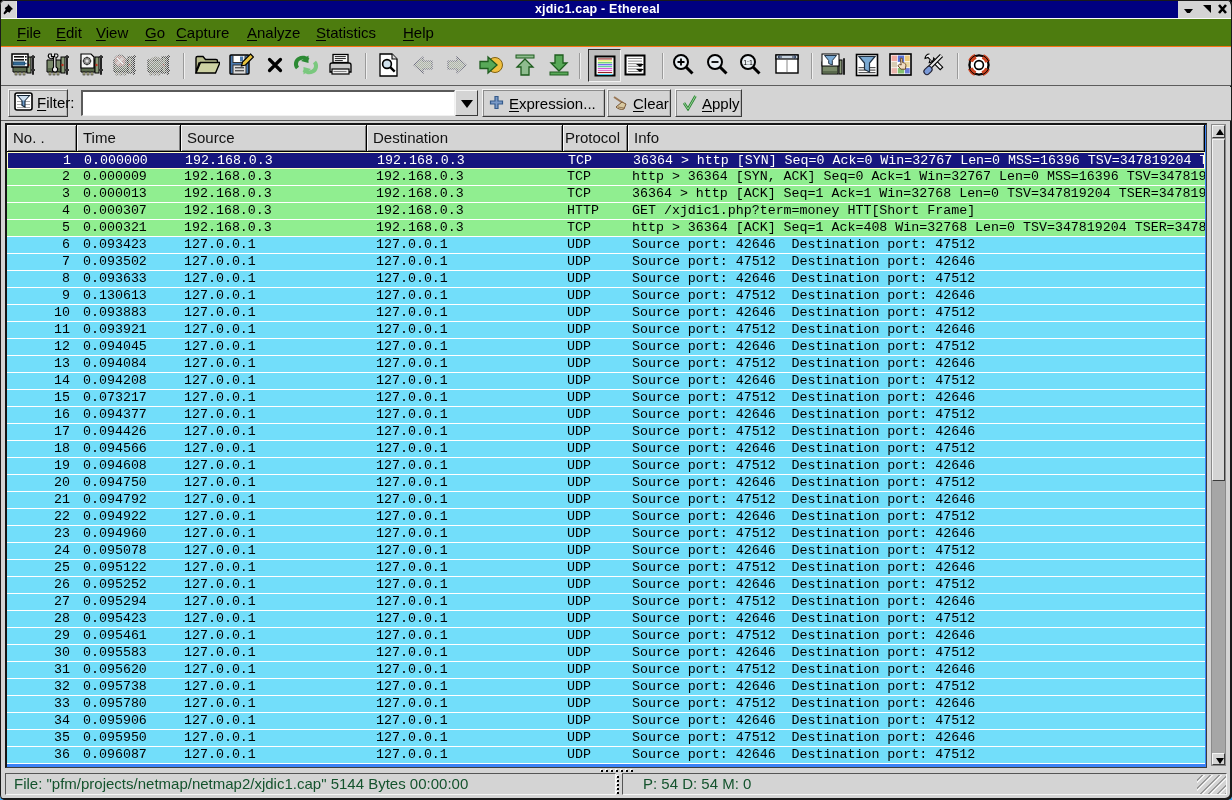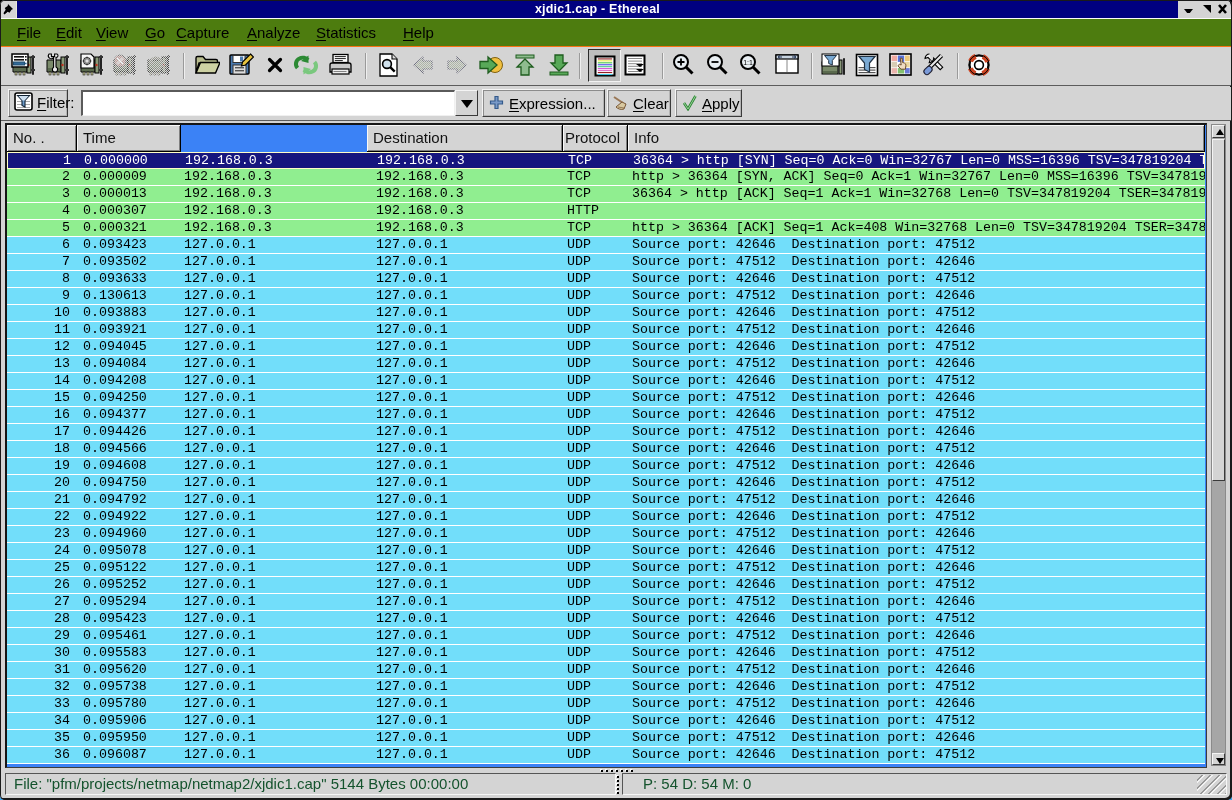--- a/index.html
+++ b/index.html
@@ -364,39 +364,40 @@
       <span style="margin-left:6px;margin-top:2px"><svg width="16" height="17" viewBox="0 0 16 17" style="">
             <path d="M2 9 L6 15 L13.5 2" fill="none" stroke="#2c8a34" stroke-width="2.6"></path>
             <path d="M2 9 L6 15 L13.5 2" fill="none" stroke="#9c9" stroke-width="1"></path>
           </svg></span>
       <span style="margin-left:4px"><u>A</u>pply</span>
     </div>
   </div>
   <div id="list">
     <div class="hbtn" style="left:0px;width:70px">No. .</div>
     <div class="hbtn" style="left:70px;width:104px">Time</div>
+    <div class="hbtn" style="left:174px;width:186px">Source</div>
     <div class="hbtn" style="left:360px;width:196px">Destination</div>
     <div class="hbtn" style="left:556px;width:65px;padding-left:2px">Protocol</div>
     <div class="hbtn" style="left:621px;width:577px">Info</div>
     <div id="rows">
 <div class="row sel"><span class="c0">1</span><span class="c1">0.000000</span><span class="c2">192.168.0.3</span><span class="c3">192.168.0.3</span><span class="c4">TCP</span><span class="c5">36364 &gt; http [SYN] Seq=0 Ack=0 Win=32767 Len=0 MSS=16396 TSV=347819204 TSER=0 WS=2</span></div>
 <div class="row grn"><span class="c0">2</span><span class="c1">0.000009</span><span class="c2">192.168.0.3</span><span class="c3">192.168.0.3</span><span class="c4">TCP</span><span class="c5">http &gt; 36364 [SYN, ACK] Seq=0 Ack=1 Win=32767 Len=0 MSS=16396 TSV=347819204 TSER=347819204</span></div>
 <div class="row grn"><span class="c0">3</span><span class="c1">0.000013</span><span class="c2">192.168.0.3</span><span class="c3">192.168.0.3</span><span class="c4">TCP</span><span class="c5">36364 &gt; http [ACK] Seq=1 Ack=1 Win=32768 Len=0 TSV=347819204 TSER=347819204</span></div>
-<div class="row grn"><span class="c0">4</span><span class="c1">0.000307</span><span class="c2">192.168.0.3</span><span class="c3">192.168.0.3</span><span class="c4">HTTP</span></div>
+<div class="row grn"><span class="c0">4</span><span class="c1">0.000307</span><span class="c2">192.168.0.3</span><span class="c3">192.168.0.3</span><span class="c4">HTTP</span><span class="c5">GET /xjdic1.php?term=money HTT[Short Frame]</span></div>
 <div class="row grn"><span class="c0">5</span><span class="c1">0.000321</span><span class="c2">192.168.0.3</span><span class="c3">192.168.0.3</span><span class="c4">TCP</span><span class="c5">http &gt; 36364 [ACK] Seq=1 Ack=408 Win=32768 Len=0 TSV=347819204 TSER=347819204</span></div>
 <div class="row cyn"><span class="c0">6</span><span class="c1">0.093423</span><span class="c2">127.0.0.1</span><span class="c3">127.0.0.1</span><span class="c4">UDP</span><span class="c5">Source port: 42646  Destination port: 47512</span></div>
 <div class="row cyn"><span class="c0">7</span><span class="c1">0.093502</span><span class="c2">127.0.0.1</span><span class="c3">127.0.0.1</span><span class="c4">UDP</span><span class="c5">Source port: 47512  Destination port: 42646</span></div>
 <div class="row cyn"><span class="c0">8</span><span class="c1">0.093633</span><span class="c2">127.0.0.1</span><span class="c3">127.0.0.1</span><span class="c4">UDP</span><span class="c5">Source port: 42646  Destination port: 47512</span></div>
 <div class="row cyn"><span class="c0">9</span><span class="c1">0.130613</span><span class="c2">127.0.0.1</span><span class="c3">127.0.0.1</span><span class="c4">UDP</span><span class="c5">Source port: 47512  Destination port: 42646</span></div>
 <div class="row cyn"><span class="c0">10</span><span class="c1">0.093883</span><span class="c2">127.0.0.1</span><span class="c3">127.0.0.1</span><span class="c4">UDP</span><span class="c5">Source port: 42646  Destination port: 47512</span></div>
 <div class="row cyn"><span class="c0">11</span><span class="c1">0.093921</span><span class="c2">127.0.0.1</span><span class="c3">127.0.0.1</span><span class="c4">UDP</span><span class="c5">Source port: 47512  Destination port: 42646</span></div>
 <div class="row cyn"><span class="c0">12</span><span class="c1">0.094045</span><span class="c2">127.0.0.1</span><span class="c3">127.0.0.1</span><span class="c4">UDP</span><span class="c5">Source port: 42646  Destination port: 47512</span></div>
 <div class="row cyn"><span class="c0">13</span><span class="c1">0.094084</span><span class="c2">127.0.0.1</span><span class="c3">127.0.0.1</span><span class="c4">UDP</span><span class="c5">Source port: 47512  Destination port: 42646</span></div>
 <div class="row cyn"><span class="c0">14</span><span class="c1">0.094208</span><span class="c2">127.0.0.1</span><span class="c3">127.0.0.1</span><span class="c4">UDP</span><span class="c5">Source port: 42646  Destination port: 47512</span></div>
-<div class="row cyn"><span class="c0">15</span><span class="c1">0.094250</span><span class="c2">127.0.0.1</span><span class="c3">127.0.0.1</span><span class="c4">UDP</span><span class="c5">Source port: 47512  Destination port: 42646</span></div>
+<div class="row cyn"><span class="c0">15</span><span class="c1">0.073217</span><span class="c2">127.0.0.1</span><span class="c3">127.0.0.1</span><span class="c4">UDP</span><span class="c5">Source port: 47512  Destination port: 42646</span></div>
 <div class="row cyn"><span class="c0">16</span><span class="c1">0.094377</span><span class="c2">127.0.0.1</span><span class="c3">127.0.0.1</span><span class="c4">UDP</span><span class="c5">Source port: 42646  Destination port: 47512</span></div>
 <div class="row cyn"><span class="c0">17</span><span class="c1">0.094426</span><span class="c2">127.0.0.1</span><span class="c3">127.0.0.1</span><span class="c4">UDP</span><span class="c5">Source port: 47512  Destination port: 42646</span></div>
 <div class="row cyn"><span class="c0">18</span><span class="c1">0.094566</span><span class="c2">127.0.0.1</span><span class="c3">127.0.0.1</span><span class="c4">UDP</span><span class="c5">Source port: 42646  Destination port: 47512</span></div>
 <div class="row cyn"><span class="c0">19</span><span class="c1">0.094608</span><span class="c2">127.0.0.1</span><span class="c3">127.0.0.1</span><span class="c4">UDP</span><span class="c5">Source port: 47512  Destination port: 42646</span></div>
 <div class="row cyn"><span class="c0">20</span><span class="c1">0.094750</span><span class="c2">127.0.0.1</span><span class="c3">127.0.0.1</span><span class="c4">UDP</span><span class="c5">Source port: 42646  Destination port: 47512</span></div>
 <div class="row cyn"><span class="c0">21</span><span class="c1">0.094792</span><span class="c2">127.0.0.1</span><span class="c3">127.0.0.1</span><span class="c4">UDP</span><span class="c5">Source port: 47512  Destination port: 42646</span></div>
 <div class="row cyn"><span class="c0">22</span><span class="c1">0.094922</span><span class="c2">127.0.0.1</span><span class="c3">127.0.0.1</span><span class="c4">UDP</span><span class="c5">Source port: 42646  Destination port: 47512</span></div>
 <div class="row cyn"><span class="c0">23</span><span class="c1">0.094960</span><span class="c2">127.0.0.1</span><span class="c3">127.0.0.1</span><span class="c4">UDP</span><span class="c5">Source port: 47512  Destination port: 42646</span></div>
 <div class="row cyn"><span class="c0">24</span><span class="c1">0.095078</span><span class="c2">127.0.0.1</span><span class="c3">127.0.0.1</span><span class="c4">UDP</span><span class="c5">Source port: 42646  Destination port: 47512</span></div>
 <div class="row cyn"><span class="c0">25</span><span class="c1">0.095122</span><span class="c2">127.0.0.1</span><span class="c3">127.0.0.1</span><span class="c4">UDP</span><span class="c5">Source port: 47512  Destination port: 42646</span></div>

